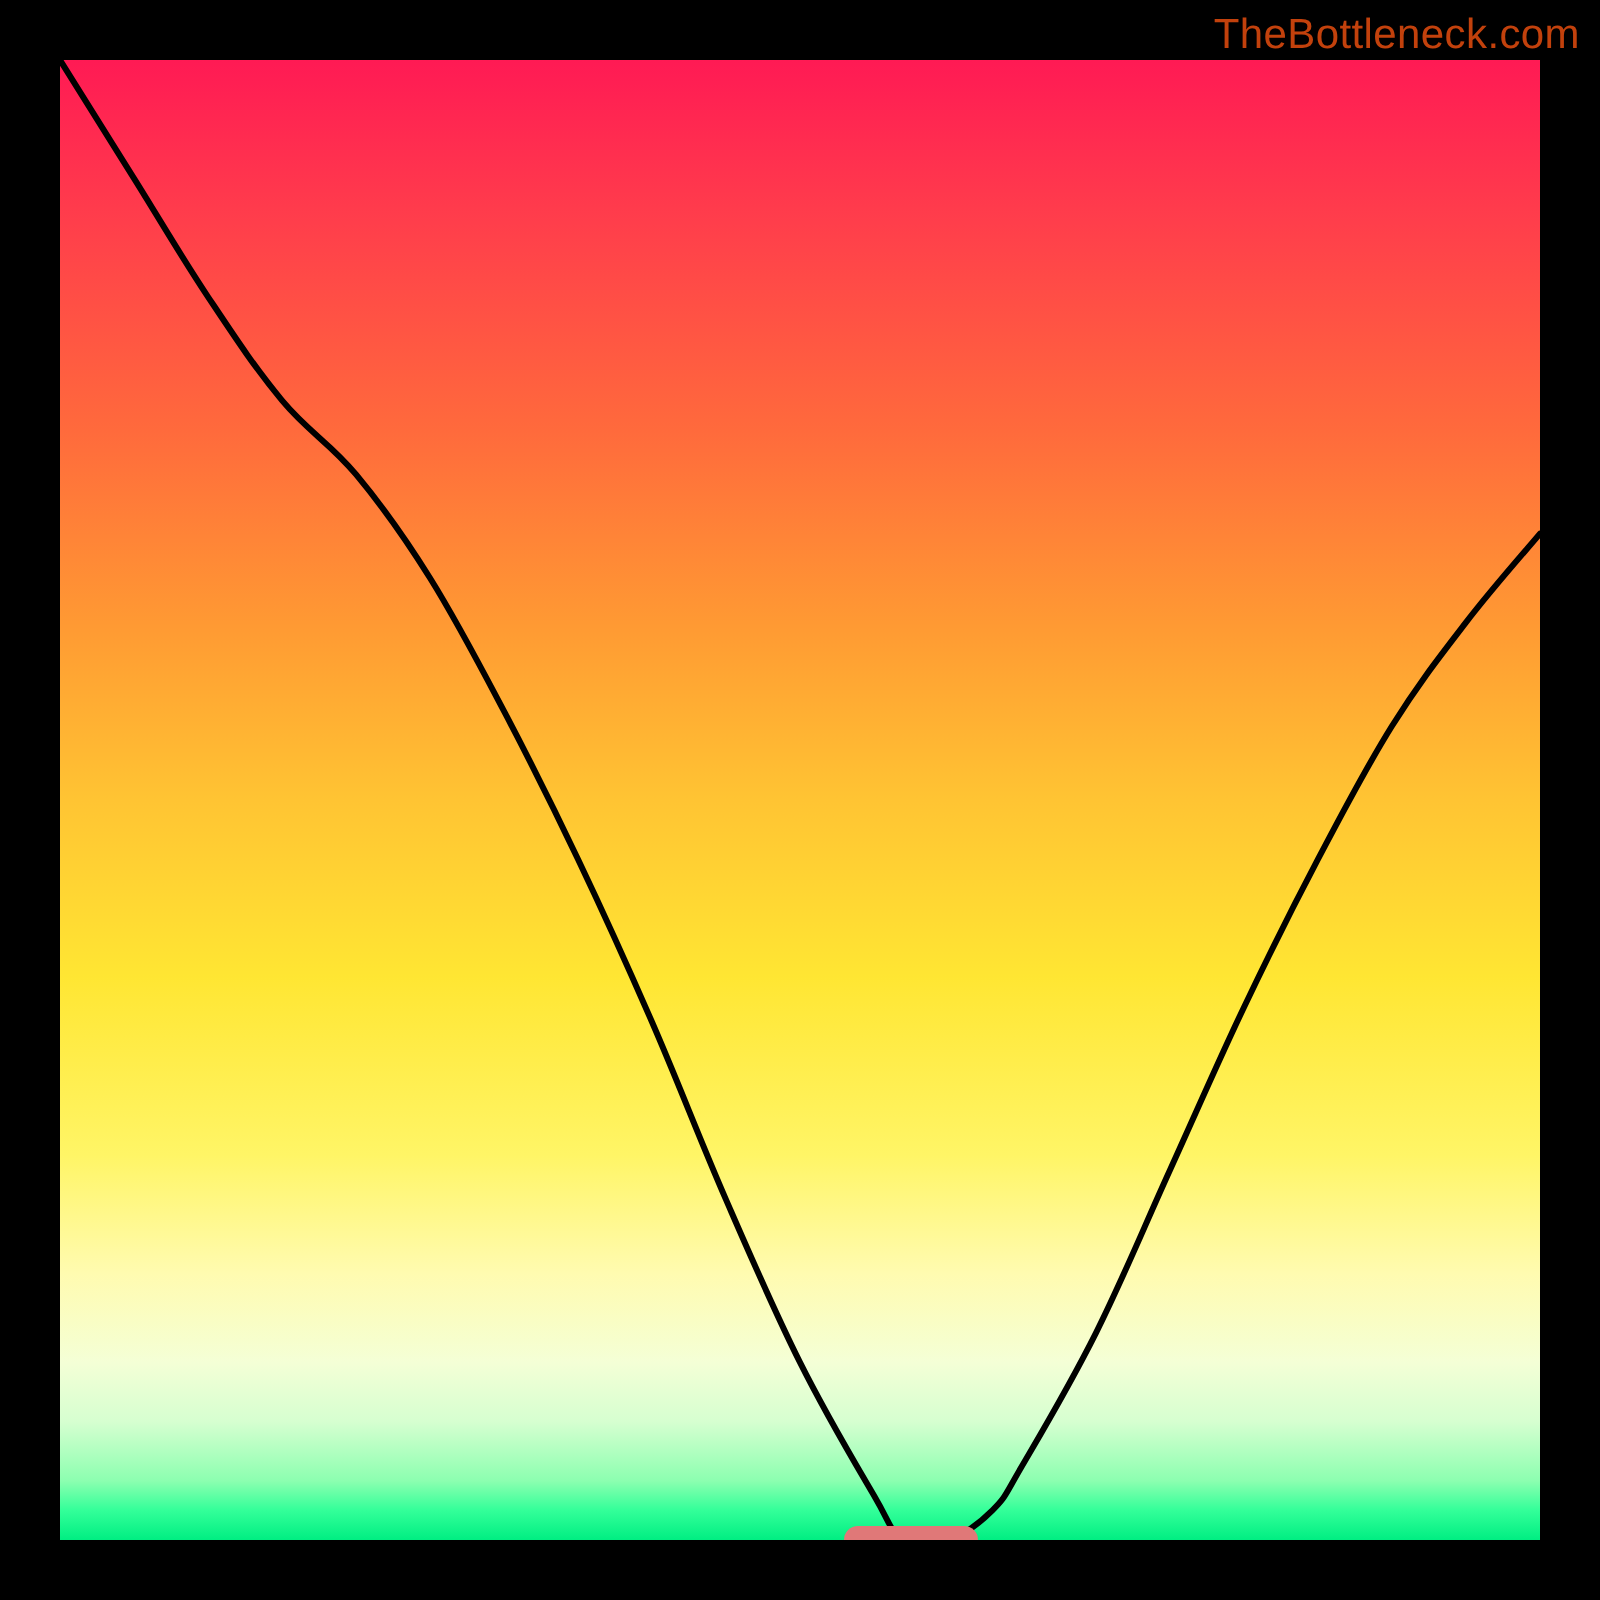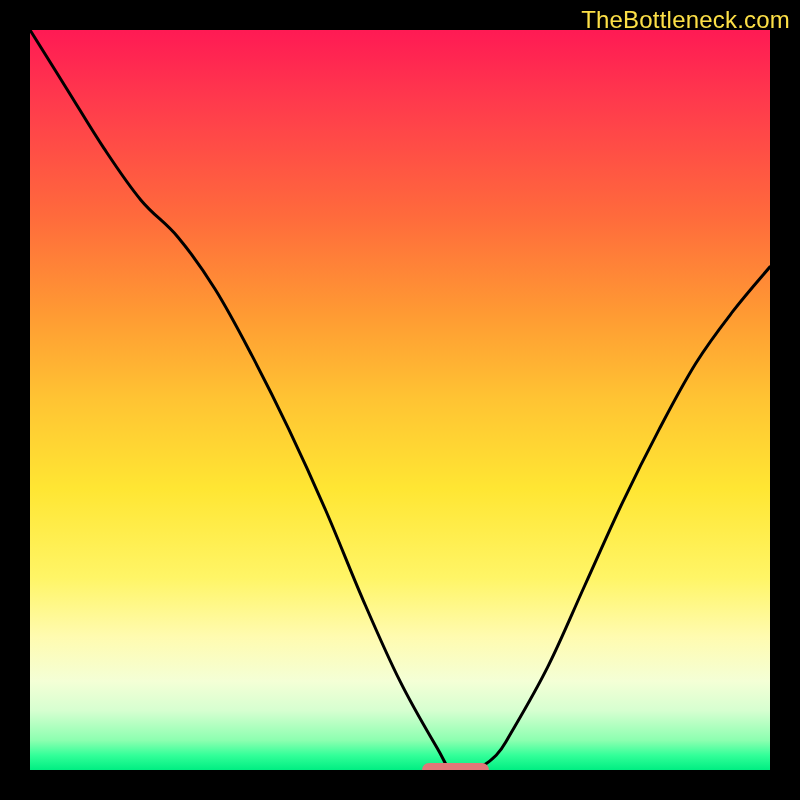--- a/index.html
+++ b/index.html
@@ -14,22 +14,22 @@
   .frame {
     position: relative;
     width: 800px;
     height: 800px;
     background: #000;
   }
   .watermark {
     position: absolute;
     top: 6px;
     right: 10px;
-    color: #fde047;
-    font-size: 24px;
+    color: #c2410c;
+    font-size: 21px;
     font-weight: 500;
     letter-spacing: 0.2px;
     user-select: none;
   }
   .plot {
     position: absolute;
     left: 30px;
     top: 30px;
     width: 740px;
     height: 740px;

